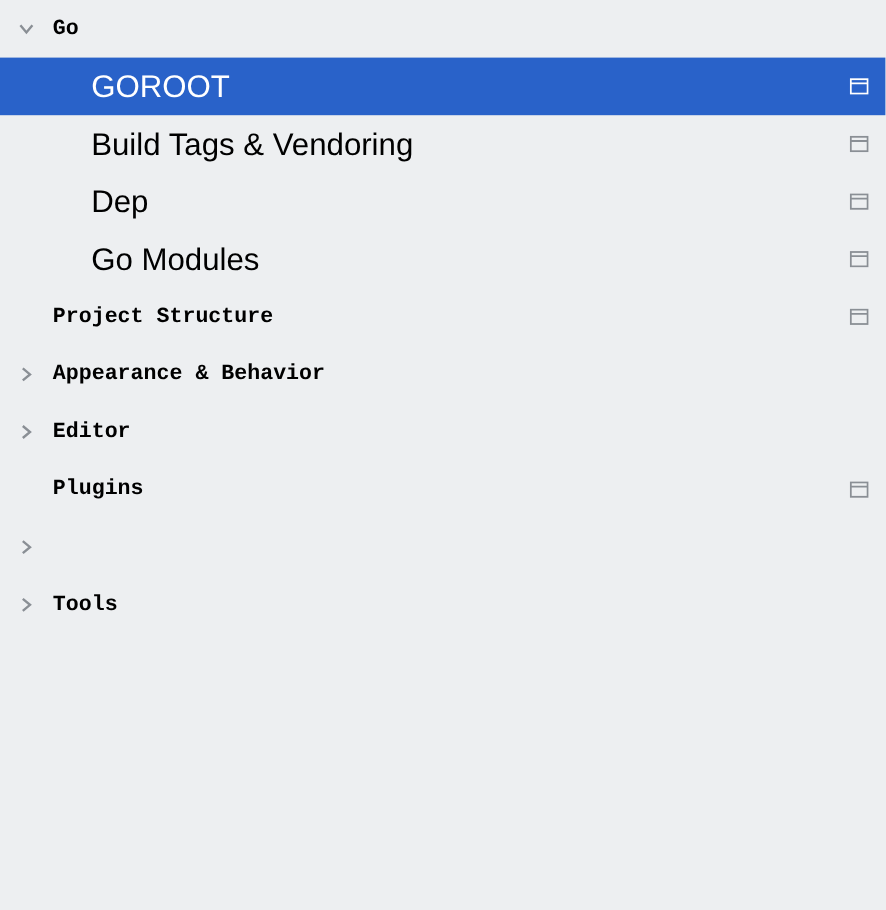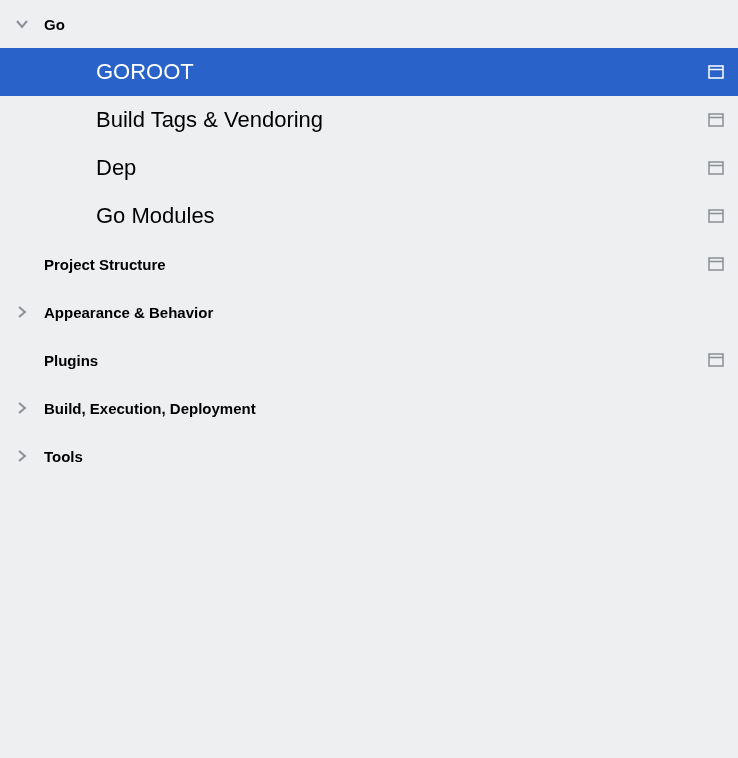--- a/index.html
+++ b/index.html
@@ -37,31 +37,32 @@
       display: flex;
       align-items: center;
       justify-content: center;
     }
     .chevron {
       width: 14px;
       height: 14px;
     }
     .label {
       flex: 1;
-      font-size: 15px;
+      font-size: 18px;
       color: #000000;
+      font-family: Liberation Mono, monospace;
     }
     .label.bold {
       font-weight: 700;
     }
     .child-label {
       flex: 1;
-      font-size: 22px;
+      font-size: 26px;
       color: #000000;
-      padding-left: 96px;
+      padding-left: 76px;
     }
     .tree-item.selected .child-label {
       color: #ffffff;
     }
     .project-icon {
       width: 16px;
       height: 14px;
       flex-shrink: 0;
       margin-left: 8px;
     }
@@ -126,38 +127,45 @@
   <div class="tree-item">
     <span class="chevron-wrap">
       <svg class="chevron" viewBox="0 0 14 14">
           <polyline points="4,2 10,7 4,12" fill="none" stroke="#8a8f95" stroke-width="2"></polyline>
         </svg>
     </span>
     <span class="label bold">Appearance &amp; Behavior</span>
   </div>
 
 
+  <div class="tree-item">
+    <span class="chevron-wrap">
+      <svg class="chevron" viewBox="0 0 14 14">
+          <polyline points="4,2 10,7 4,12" fill="none" stroke="#8a8f95" stroke-width="2"></polyline>
+        </svg>
+    </span>
+    <span class="label bold">Editor</span>
+  </div>
 
   <div class="tree-item">
     <span class="chevron-wrap"></span>
     <span class="label bold">Plugins</span>
     <svg class="project-icon" viewBox="0 0 16 14">
         <rect x="1" y="1" width="14" height="12" fill="none" stroke="#8a8f95" stroke-width="1.5"></rect>
         <line x1="1" y1="4.5" x2="15" y2="4.5" stroke="#8a8f95" stroke-width="1.5"></line>
       </svg>
   </div>
 
 
   <div class="tree-item">
     <span class="chevron-wrap">
       <svg class="chevron" viewBox="0 0 14 14">
           <polyline points="4,2 10,7 4,12" fill="none" stroke="#8a8f95" stroke-width="2"></polyline>
         </svg>
     </span>
-    <span class="label bold">Build, Execution, Deployment</span>
   </div>
 
 
   <div class="tree-item">
     <span class="chevron-wrap">
       <svg class="chevron" viewBox="0 0 14 14">
           <polyline points="4,2 10,7 4,12" fill="none" stroke="#8a8f95" stroke-width="2"></polyline>
         </svg>
     </span>
     <span class="label bold">Tools</span>

